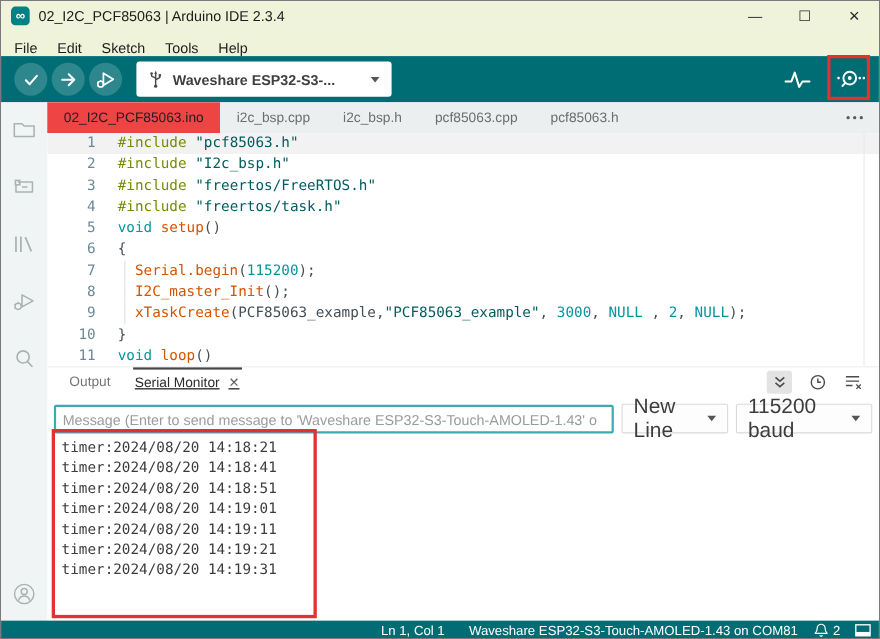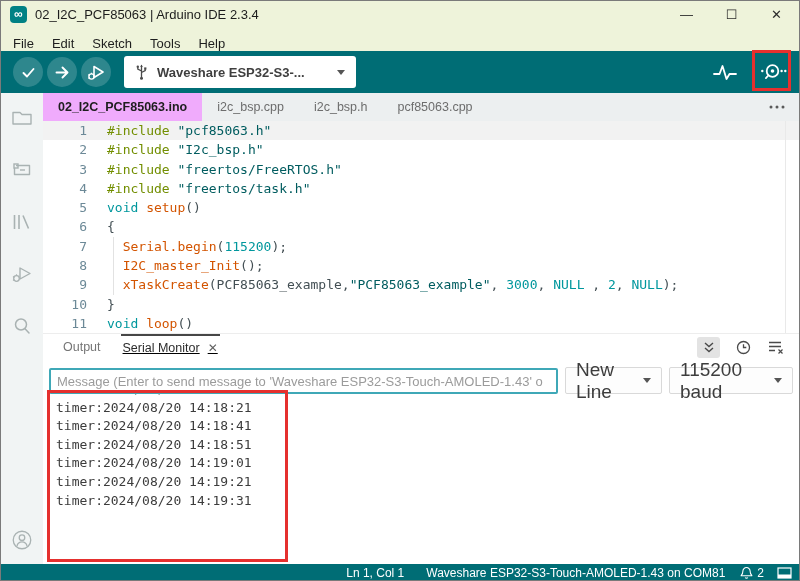--- a/index.html
+++ b/index.html
@@ -33,21 +33,21 @@
   
   .main{display:flex;height:471px;}
   .sidebar{width:42px;background:#f1f4f4;display:flex;flex-direction:column;align-items:center;padding-top:13px;gap:28px;position:relative;flex:0 0 auto;}
   .side-icon{width:24px;height:24px;display:flex;align-items:center;justify-content:center;}
   .side-account{position:absolute;bottom:12px;left:9px;}
   .content{flex:1;display:flex;flex-direction:column;background:#fff;min-width:0;}
 
   
   .tabbar{height:28px;background:#eceff0;display:flex;align-items:stretch;position:relative;flex:0 0 auto;}
   .tab{padding:0 15px;font-size:12.5px;color:#6d6d6d;display:flex;align-items:center;white-space:nowrap;}
-  .tab.active{background:#f0abfc;color:#1e1e1e;font-weight:bold;}
+  .tab.active{background:#ef4444;color:#1e1e1e;}
   .more-actions{position:absolute;right:14px;top:0;height:100%;display:flex;align-items:center;}
 
   
   .editor{height:212px;position:relative;font-family:"DejaVu Sans Mono",monospace;font-size:13px;overflow:hidden;flex:0 0 auto;}
   .editor::after{content:"";position:absolute;right:13px;top:0;bottom:0;width:1px;background:#e9e9e9;}
   .code-line{height:19.3px;line-height:19.3px;display:flex;position:relative;}
   .code-line.hl{background:#f2f2f2;}
   .code-line.guide::before{content:"";position:absolute;left:70px;top:0;bottom:0;width:1px;background:#e2e2e2;}
   .ln{width:44px;text-align:right;color:#6c8997;flex:0 0 auto;}
   .code{margin-left:20px;white-space:pre;color:#434f54;}
@@ -218,20 +218,21 @@
     </div>
 
     <div class="content">
 
       <div class="tabbar">
         <div style="display:flex;align-items:stretch;" id="tabs-container">
             <div class="tab active">02_I2C_PCF85063.ino</div>
             <div class="tab">i2c_bsp.cpp</div>
             <div class="tab">i2c_bsp.h</div>
             <div class="tab">pcf85063.cpp</div>
+            <div class="tab">pcf85063.h</div>
           </div>
         <span class="more-actions">
           <svg width="16" height="6" viewBox="0 0 16 6">
               <circle cx="2" cy="3" r="1.5" fill="#5a5a5a"></circle>
               <circle cx="8" cy="3" r="1.5" fill="#5a5a5a"></circle>
               <circle cx="14" cy="3" r="1.5" fill="#5a5a5a"></circle>
             </svg>
         </span>
       </div>
 
@@ -328,20 +329,21 @@
             <span class="caret-down"></span>
           </div>
         </div>
 
         <div class="serial-output" id="serial-lines">
             <div class="serial-line clipped">timer:2024/08/20 14:18:11</div>
             <div class="serial-line">timer:2024/08/20 14:18:21</div>
             <div class="serial-line">timer:2024/08/20 14:18:41</div>
             <div class="serial-line">timer:2024/08/20 14:18:51</div>
             <div class="serial-line">timer:2024/08/20 14:19:01</div>
+            <div class="serial-line">timer:2024/08/20 14:19:11</div>
             <div class="serial-line">timer:2024/08/20 14:19:21</div>
             <div class="serial-line">timer:2024/08/20 14:19:31</div>
           </div>
       </div>
     </div>
   </div>
 
   <div class="statusbar">
     <span class="sb-cursor">Ln 1, Col 1</span>
     <span class="sb-board">Waveshare ESP32-S3-Touch-AMOLED-1.43 on COM81</span>

